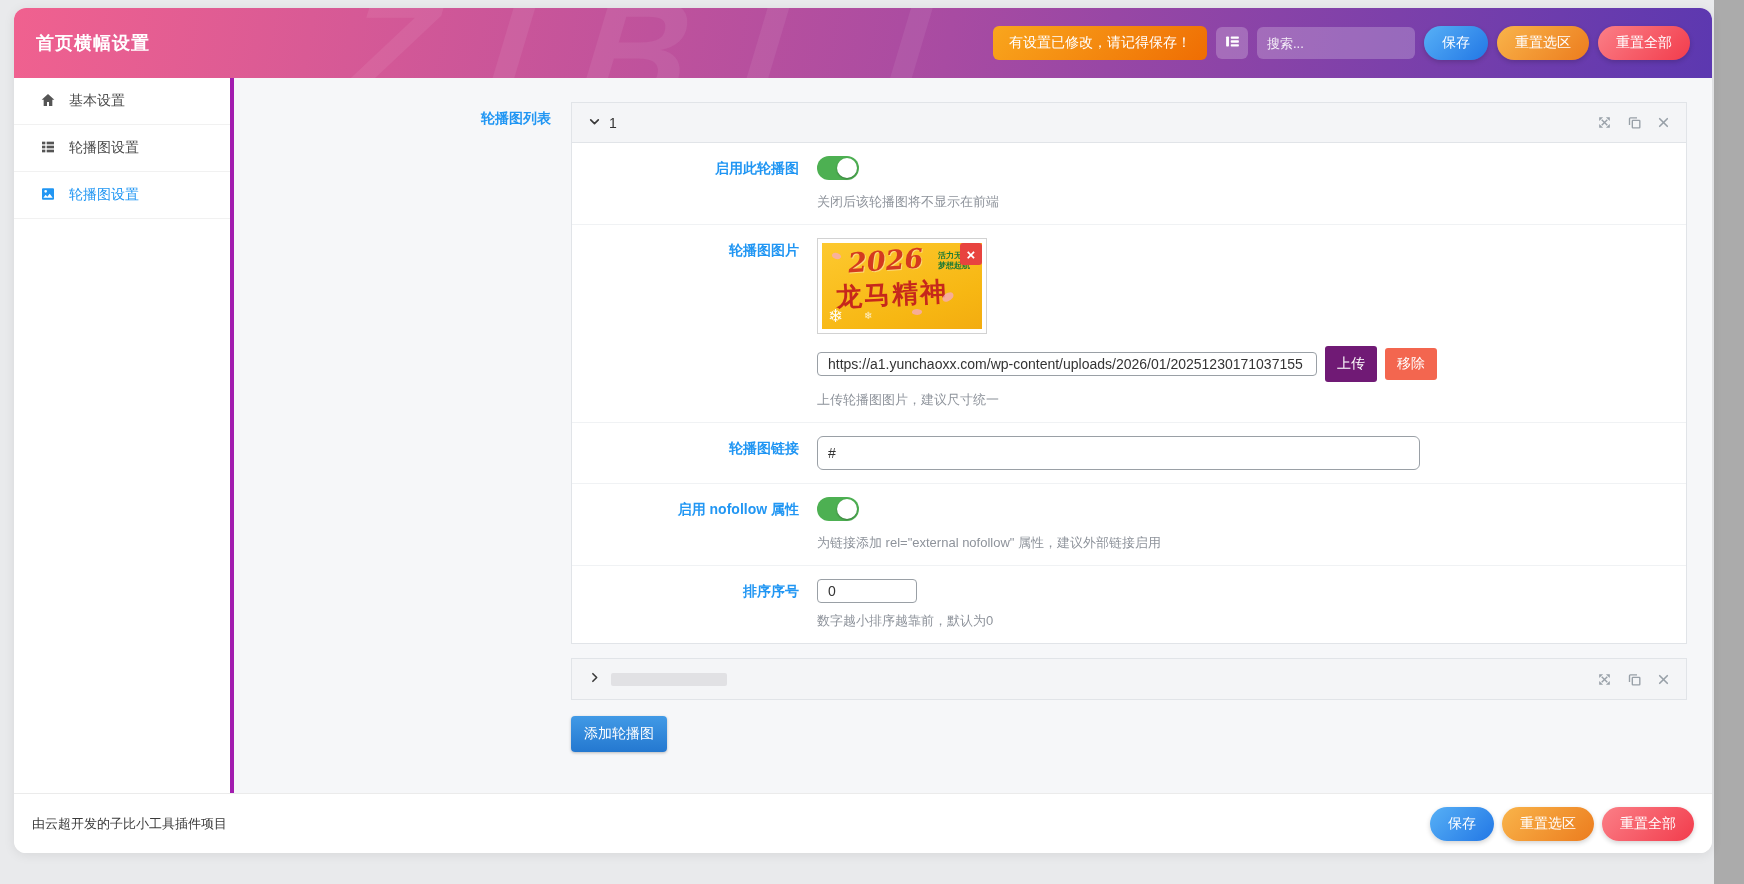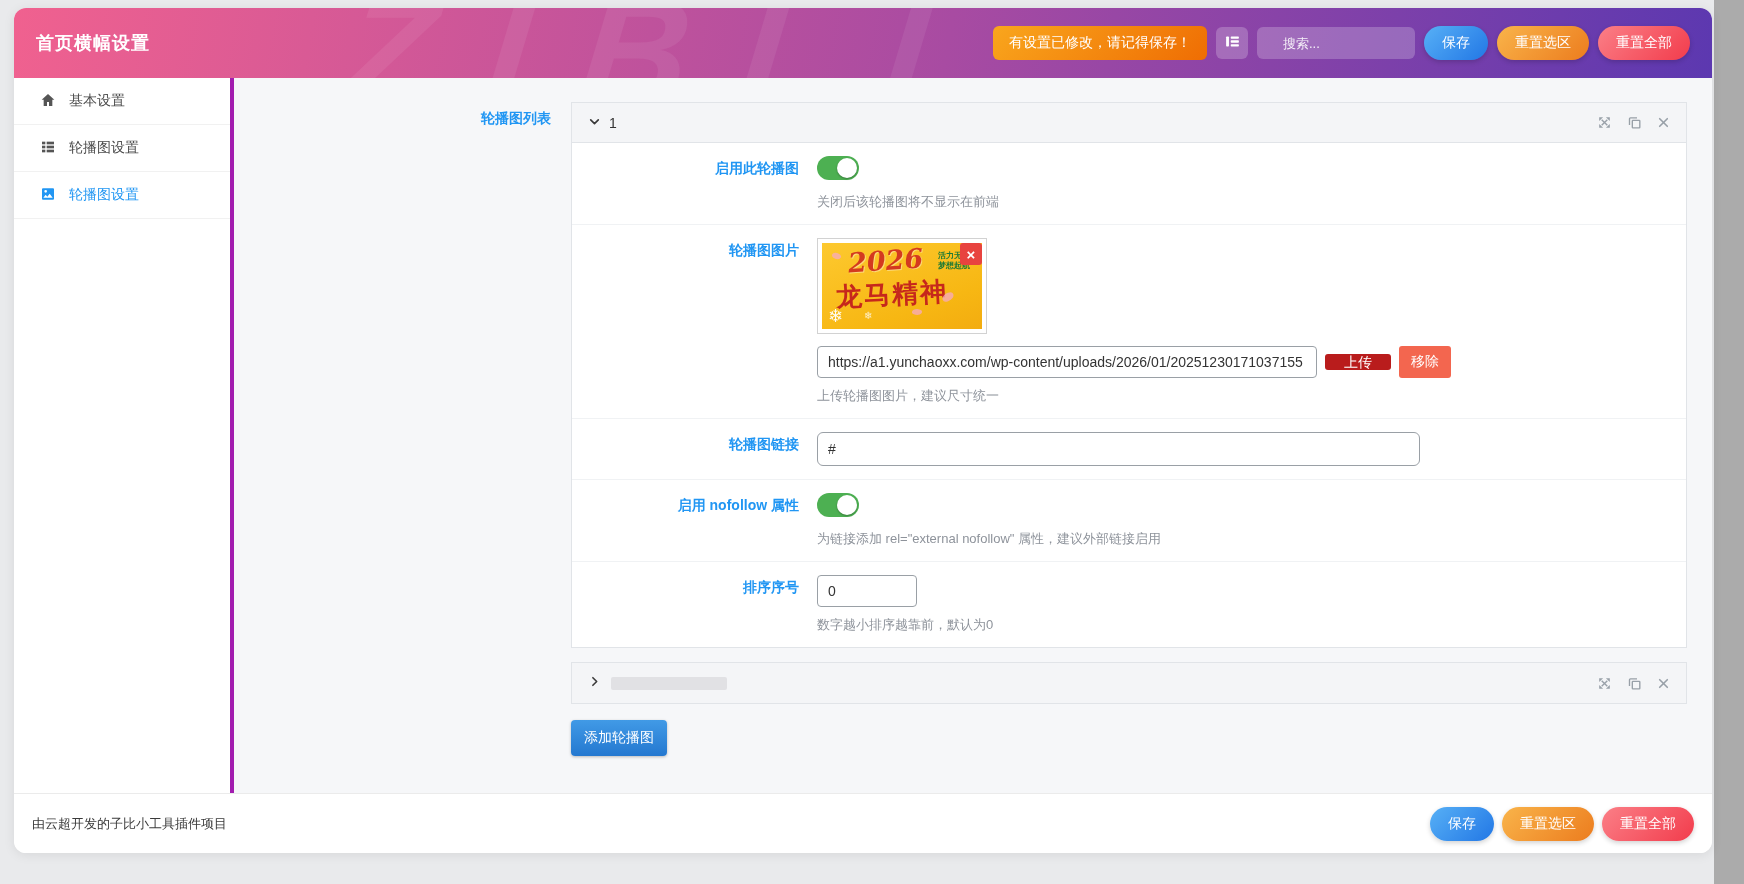--- a/index.html
+++ b/index.html
@@ -20,21 +20,21 @@
                letter-spacing:52px; color:rgba(255,255,255,.07); z-index:1; white-space:nowrap;
                transform:skewX(-6deg); user-select:none; }
   .hdr-right { margin-left:auto; display:flex; align-items:center; gap:9px; z-index:2; }
   .alert-btn { background:linear-gradient(135deg,#f9a61d,#ef6d03); color:#fff; padding:8px 16px;
                border-radius:6px; font-size:14px; border:none; cursor:pointer; font-family:inherit; }
   .icon-btn { width:32px; height:32px; border-radius:6px; background:rgba(255,255,255,.22);
               display:flex; align-items:center; justify-content:center; cursor:pointer; }
   .search-box { width:158px; height:32px; border-radius:6px; background:rgba(255,255,255,.22);
                 display:flex; align-items:center; }
   .search-box input { background:transparent; border:none; outline:none; color:#fff; font-size:13px;
-                      padding:0 26px; width:100%; font-family:inherit; }
+                      padding:0 10px; width:100%; font-family:inherit; }
   .search-box input::placeholder { color:rgba(255,255,255,.9); }
   .pill { border:none; border-radius:17px; padding:8px 18px; font-size:14px; color:#fff; cursor:pointer;
           font-family:inherit; box-shadow:0 2px 5px rgba(0,0,0,.18); }
   .pill.save  { background:linear-gradient(135deg,#57b0f6,#2277e5); }
   .pill.rsec  { background:linear-gradient(135deg,#f9b44a,#ec7c1e); }
   .pill.rall  { background:linear-gradient(135deg,#fb7f87,#f23c4c); }
 
   
   .bdy { flex:1; display:flex; min-height:0; }
   .sidebar { flex:0 0 220px; background:#fff; border-right:4px solid #a21caf; }
@@ -78,26 +78,26 @@
   .t-side { position:absolute; right:12px; top:8px; font-size:8px; color:#1e7a35; font-weight:bold; line-height:10px; text-align:left; }
   .t-main { position:absolute; left:14px; top:34px; font-family:"DejaVu Serif",serif; font-weight:bold;
             font-size:26px; color:#c6281c; transform:rotate(-3deg); letter-spacing:2px; }
   .t-flake { position:absolute; color:rgba(255,255,255,.95); }
   .petal { position:absolute; background:rgba(247,170,195,.75); border-radius:60% 40% 60% 40%; }
   .thumb-close { position:absolute; top:4px; right:4px; width:22px; height:22px; background:#e8433f;
                  color:#fff; display:flex; align-items:center; justify-content:center; font-size:15px;
                  font-weight:bold; border-radius:3px; cursor:pointer; }
 
   .url-row { margin-top:12px; display:flex; align-items:center; gap:8px; }
-  .txt-input { height:32px; border:1px solid #9aa0a6; border-radius:4px; padding:0 10px; font-size:14px;
+  .txt-input { height:24px; border:1px solid #9aa0a6; border-radius:4px; padding:0 10px; font-size:14px;
                color:#333; font-family:inherit; background:#fff; }
   .url-input { width:500px; }
   .link-input { width:603px; height:34px; border-radius:6px; }
   .order-input { width:100px; }
-  .btn-upload { background:#b91c1c; color:#fff; height:16px; padding:0 19px; border:none; border-radius:3px;
+  .btn-upload { background:#701a75; color:#fff; height:36px; padding:0 12px; border:none; border-radius:3px;
                 font-size:14px; cursor:pointer; font-family:inherit; }
   .btn-remove { background:#f3664f; color:#fff; height:32px; padding:0 12px; border:none; border-radius:3px;
                 font-size:14px; cursor:pointer; font-family:inherit; }
 
   .panel2 { margin-top:14px; }
   .add-btn { margin-top:16px; background:linear-gradient(180deg,#419ae6,#2478d0); color:#fff; font-size:14px;
              padding:9px 13px; border:none; border-radius:4px; cursor:pointer; font-family:inherit;
              box-shadow:0 1px 3px rgba(0,0,0,.25); }
 
   

